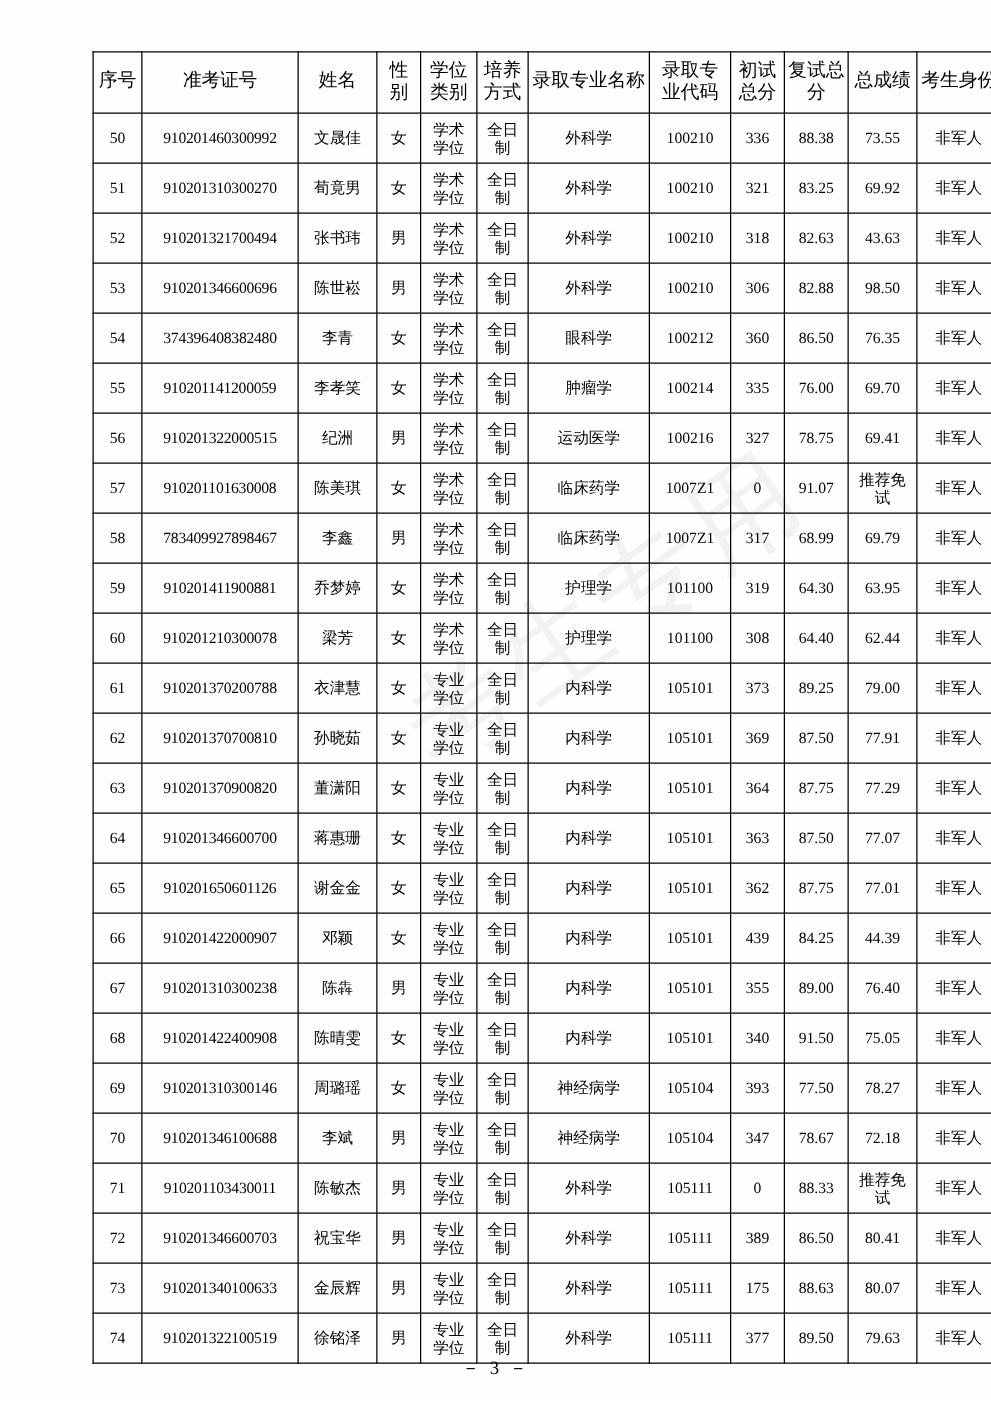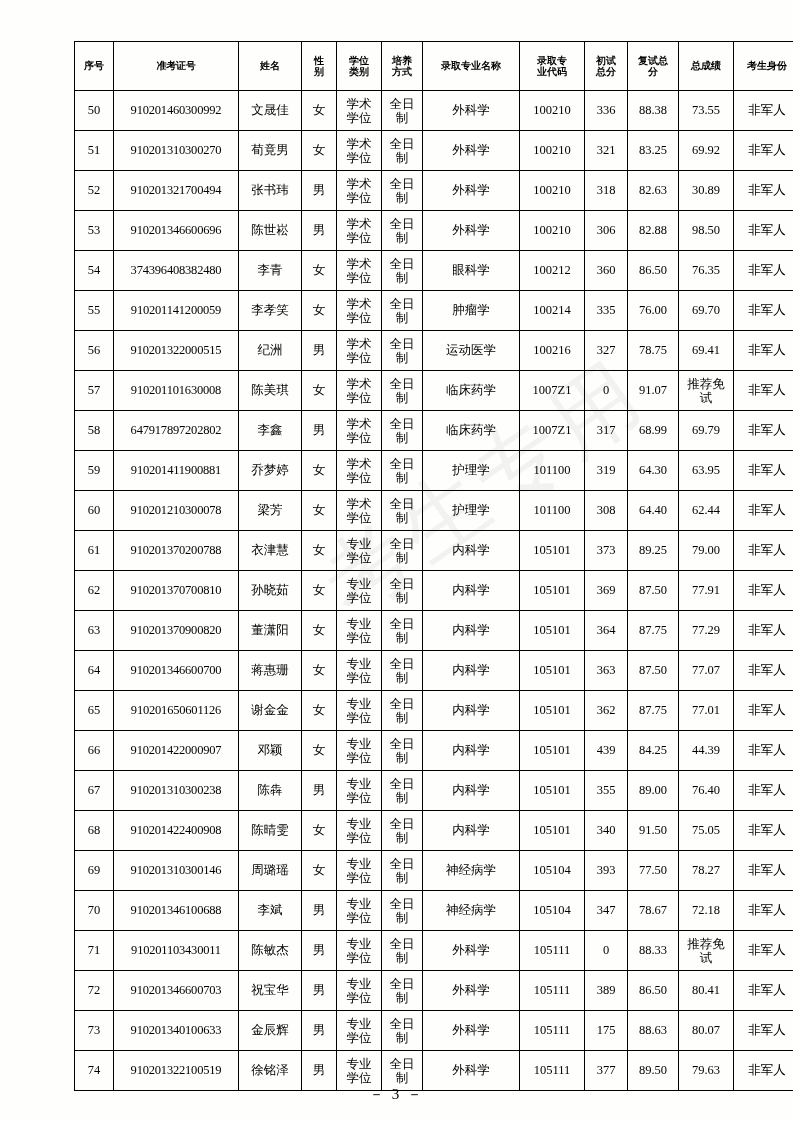--- a/index.html
+++ b/index.html
@@ -50,22 +50,22 @@
     border: 1px solid #000000;
     text-align: center;
     vertical-align: middle;
     font-size: 12.5px;
     line-height: 1.18;
     padding: 2px 1px;
     font-family: "Liberation Serif", "DejaVu Serif", serif;
     background: transparent;
   }
   table.grid thead th {
-    font-weight: bold;
-    font-size: 10px;
+    font-weight: normal;
+    font-size: 15px;
     height: 44px;
     padding: 2px 2px;
   }
   table.grid tbody td {
     height: 35px;
     font-weight: normal;
   }
   .c-seq    { width: 34px; }
   .c-ticket { width: 120px; font-size: 12px; letter-spacing: -0.2px; }
   .c-name   { width: 58px; font-weight: bold; }
@@ -187,21 +187,21 @@
               <span class="two-line">学位</span>
             </td>
             <td class="c-mode">
               <span class="two-line">全日</span>
               <span class="two-line">制</span>
             </td>
             <td class="c-major">外科学</td>
             <td class="c-code">100210</td>
             <td class="c-first">318</td>
             <td class="c-second">82.63</td>
-            <td class="c-total">30.89</td>
+            <td class="c-total">43.63</td>
             <td class="c-ident">非军人</td>
           </tr>
           <tr>
             <td class="c-seq">53</td>
             <td class="c-ticket">910201346600696</td>
             <td class="c-name">陈世崧</td>
             <td class="c-gender">男</td>
             <td class="c-degree">
               <span class="two-line">学术</span>
               <span class="two-line">学位</span>
@@ -295,21 +295,21 @@
             <td class="c-first">0</td>
             <td class="c-second">91.07</td>
             <td class="c-total">
               <span class="two-line">推荐免</span>
               <span class="two-line">试</span>
             </td>
             <td class="c-ident">非军人</td>
           </tr>
           <tr>
             <td class="c-seq">58</td>
-            <td class="c-ticket">647917897202802</td>
+            <td class="c-ticket">783409927898467</td>
             <td class="c-name">李鑫</td>
             <td class="c-gender">男</td>
             <td class="c-degree">
               <span class="two-line">学术</span>
               <span class="two-line">学位</span>
             </td>
             <td class="c-mode">
               <span class="two-line">全日</span>
               <span class="two-line">制</span>
             </td>

